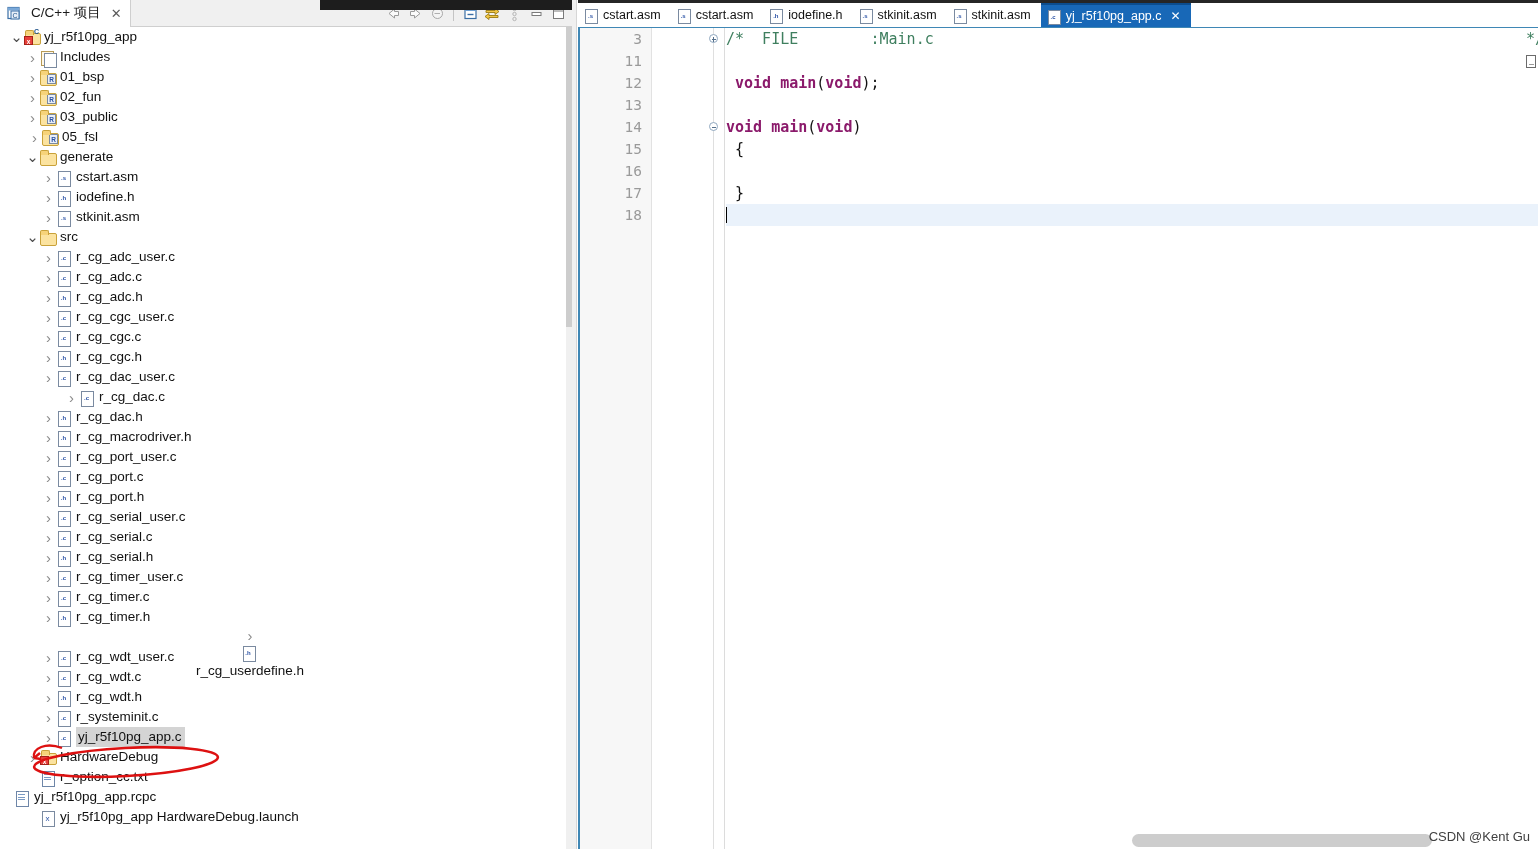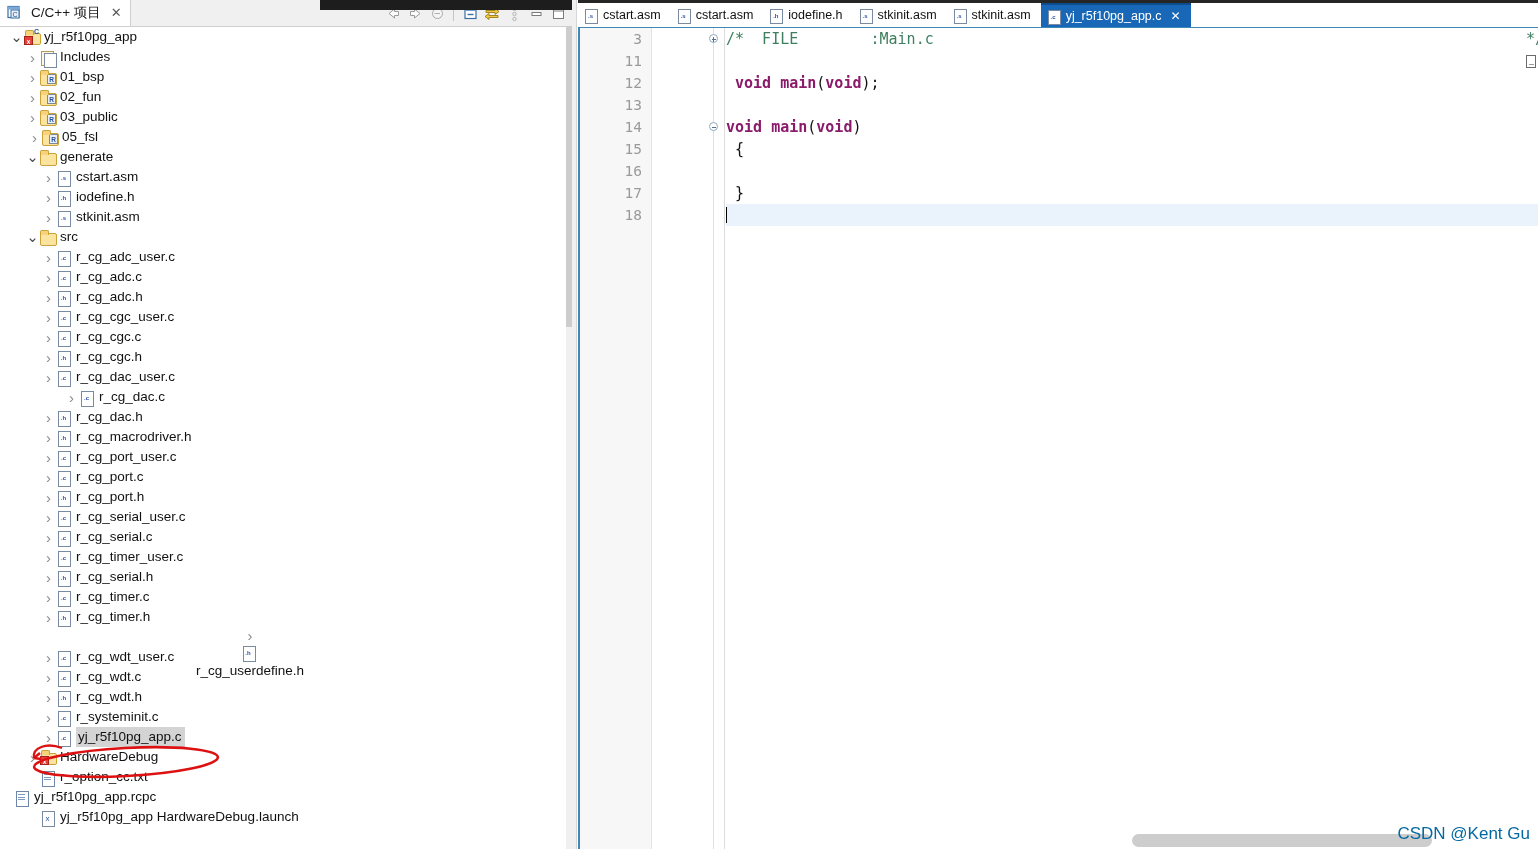--- a/index.html
+++ b/index.html
@@ -15,21 +15,21 @@
   #left-panel {
     position: absolute; left: 0; top: 0;
     width: 572px; height: 849px;
     background: #ffffff;
   }
   .panel-tabbar {
     position: relative;
     height: 27px;
     background: #f0f0f0;
     border-bottom: 1px solid #cfcfcf;
-    display: flex; align-items: flex-end;
+    display: flex; align-items: center;
   }
   .panel-tab {
     display: flex; align-items: center; gap: 5px;
     padding: 0 8px 0 6px;
     background: #ffffff;
     border-right: 1px solid #cfcfcf;
     font-size: 13.5px; color: #1a1a1a;
     height: 27px;
   }
   .panel-tab .tab-title { white-space: nowrap; }
@@ -314,21 +314,21 @@
 
   
   #annotation {
     position: absolute; left: 18px; top: 738px;
     width: 205px; height: 44px;
     pointer-events: none;
   }
 
   #watermark {
     position: absolute; right: 8px; bottom: 5px;
-    font-size: 17px; color: #0369a1;
+    font-size: 13px; color: #404040;
     font-family: "Liberation Sans", sans-serif;
   }
 
   .bg-dark-strip {
     position: absolute; left: 320px; top: 0; width: 252px; height: 10px;
     background: #1d1d1d;
   }
 </style>
 </head>
 <body>
@@ -545,27 +545,27 @@
           <span class="ico file" data-ext=".c"></span>
           <span class="lbl">r_cg_serial_user.c</span>
         </div>
         <div class="row" style="padding-left: 42px;">
           <span class="twisty closed"></span>
           <span class="ico file" data-ext=".c"></span>
           <span class="lbl">r_cg_serial.c</span>
         </div>
         <div class="row" style="padding-left: 42px;">
           <span class="twisty closed"></span>
+          <span class="ico file" data-ext=".h"></span>
+          <span class="lbl">r_cg_serial.h</span>
+        </div>
+        <div class="row" style="padding-left: 42px;">
+          <span class="twisty closed"></span>
           <span class="ico file" data-ext=".c"></span>
           <span class="lbl">r_cg_timer_user.c</span>
-        </div>
-        <div class="row" style="padding-left: 42px;">
-          <span class="twisty closed"></span>
-          <span class="ico file" data-ext=".h"></span>
-          <span class="lbl">r_cg_serial.h</span>
         </div>
         <div class="row" style="padding-left: 42px;">
           <span class="twisty closed"></span>
           <span class="ico file" data-ext=".c"></span>
           <span class="lbl">r_cg_timer.c</span>
         </div>
         <div class="row" style="padding-left: 42px;">
           <span class="twisty closed"></span>
           <span class="ico file" data-ext=".h"></span>
           <span class="lbl">r_cg_timer.h</span>

